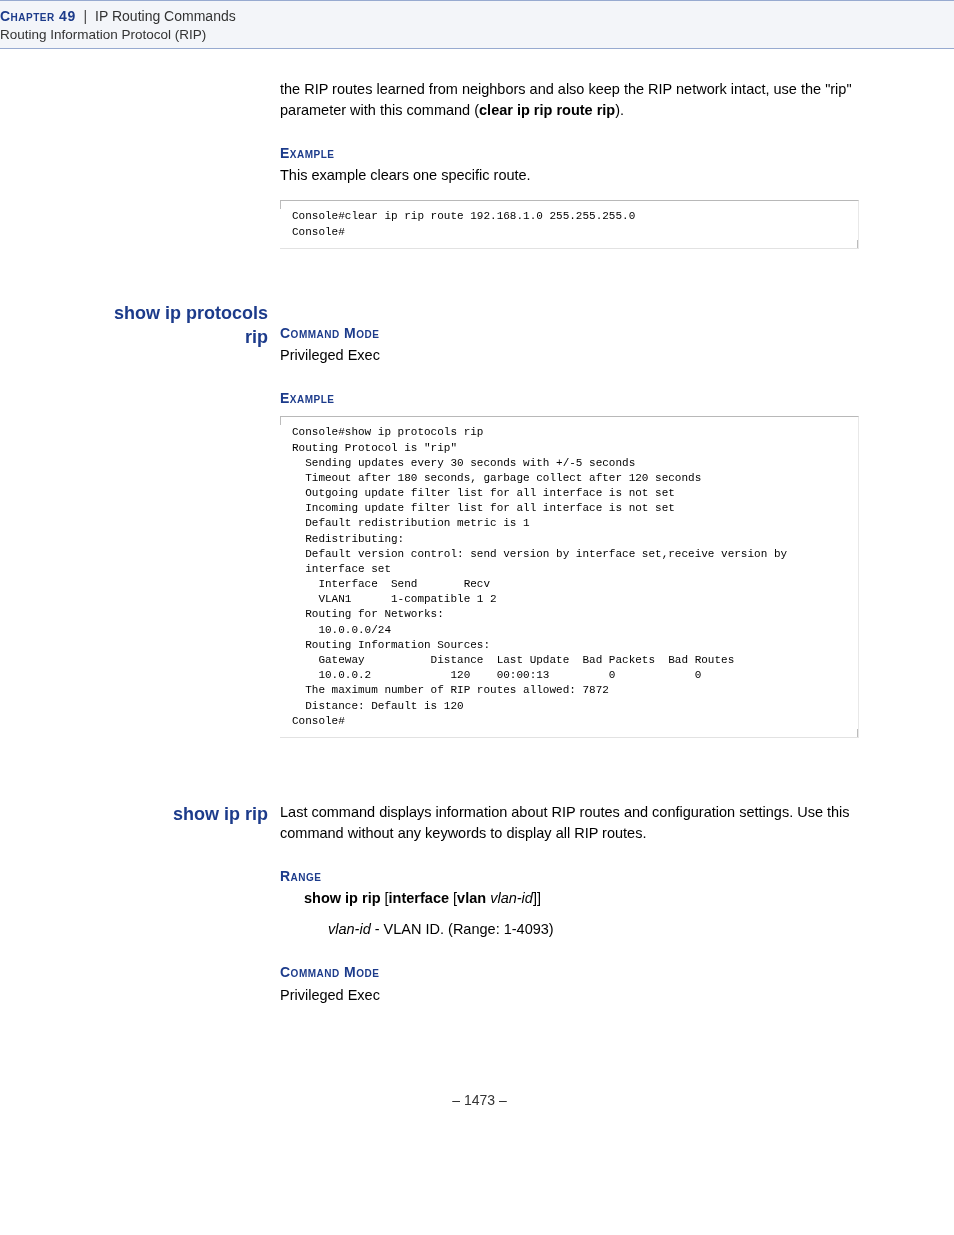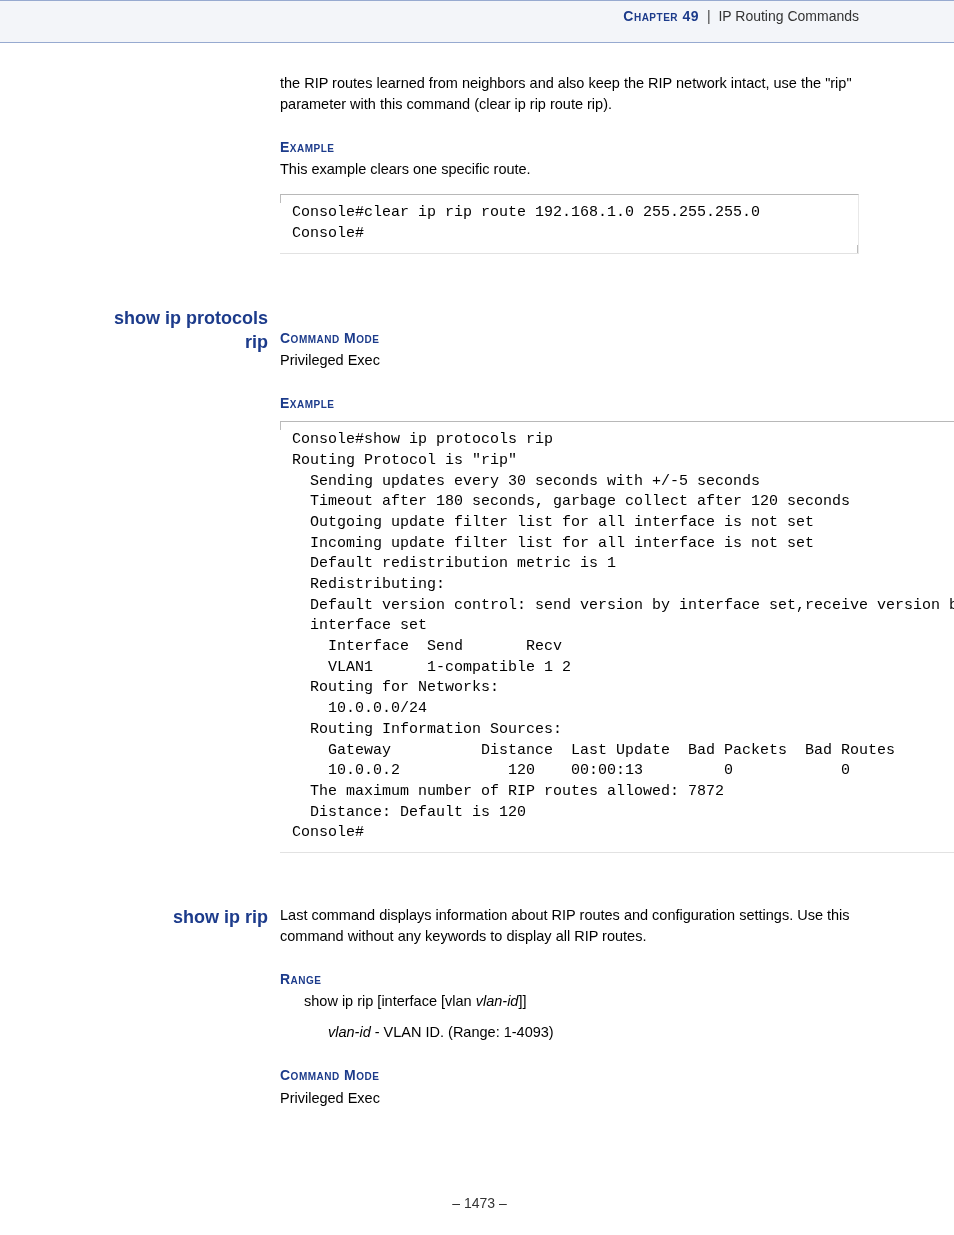--- a/index.html
+++ b/index.html
@@ -8,22 +8,22 @@
     font-size: 14.5px;
     color: #000;
     background: #fff;
     width: 954px;
     line-height: 1.45;
   }
   .topbar {
     background: #f3f5f9;
     border-top: 1px solid #97aad0;
     border-bottom: 1px solid #97aad0;
-    padding: 6px 95px 16px 0;
-    text-align: right;
+    padding: 6px 95px 4px 0;
+    text-align: left;
     font-size: 14px;
     line-height: 1.35;
   }
   .topbar .chapter {
     color: #1c3b8b;
     font-weight: bold;
     font-variant: small-caps;
     letter-spacing: 0.5px;
   }
   .topbar .divider { color: #444; margin: 0 4px; }
@@ -62,23 +62,23 @@
     padding-right: 12px;
     line-height: 1.35;
   }
   .cmd-body { flex: 1; }
   .codebox {
     border-top: 1px solid #b8b8b8;
     border-bottom: 1px solid #e2e2e2;
     border-right: 1px solid #e8e8e8;
     padding: 8px 0 8px 12px;
     margin-top: 8px;
-    margin-bottom: 0;
+    margin-bottom: 12px;
     font-family: "Courier New", Courier, monospace;
-    font-size: 15px;
+    font-size: 11px;
     white-space: pre;
     line-height: 1.38;
     overflow: hidden;
     position: relative;
   }
   .codebox::before {
     content: "";
     position: absolute;
     top: 0;
     left: 0;
@@ -89,39 +89,40 @@
     content: "";
     position: absolute;
     bottom: 0;
     right: 0;
     height: 8px;
     border-right: 1px solid #bcbcbc;
   }
   .syntax-line { margin: 0 0 10px 24px; }
   .indent1 { margin-left: 24px; margin-bottom: 10px; }
   .indent2 { margin-left: 48px; margin-bottom: 10px; }
-  strong { font-weight: normal; text-align: center; }
+  strong { font-weight: bold; text-align: center; }
   em { font-style: italic; }
   .pagenum {
     text-align: center;
     font-size: 14px;
     color: #333;
     margin-top: 70px;
     padding-bottom: 20px;
   }
 </style>
 </head>
 <body>
 
 <div class="topbar">
   <div>
     <span class="chapter">Chapter 49</span>
     <span class="divider">|</span>
     <span class="title1">IP Routing Commands</span>
   </div>
+  <div class="title2">Routing Information Protocol (RIP)</div>
 </div>
 
 <div class="page">
 
   <div class="content-col">
     <p class="bodytext">
       <span>the RIP routes learned from neighbors and also keep the RIP network intact, use the "rip" parameter with this command (</span><strong>clear ip rip route rip</strong><span>).</span>
     </p>
 
     <div class="section-head">Example</div>

